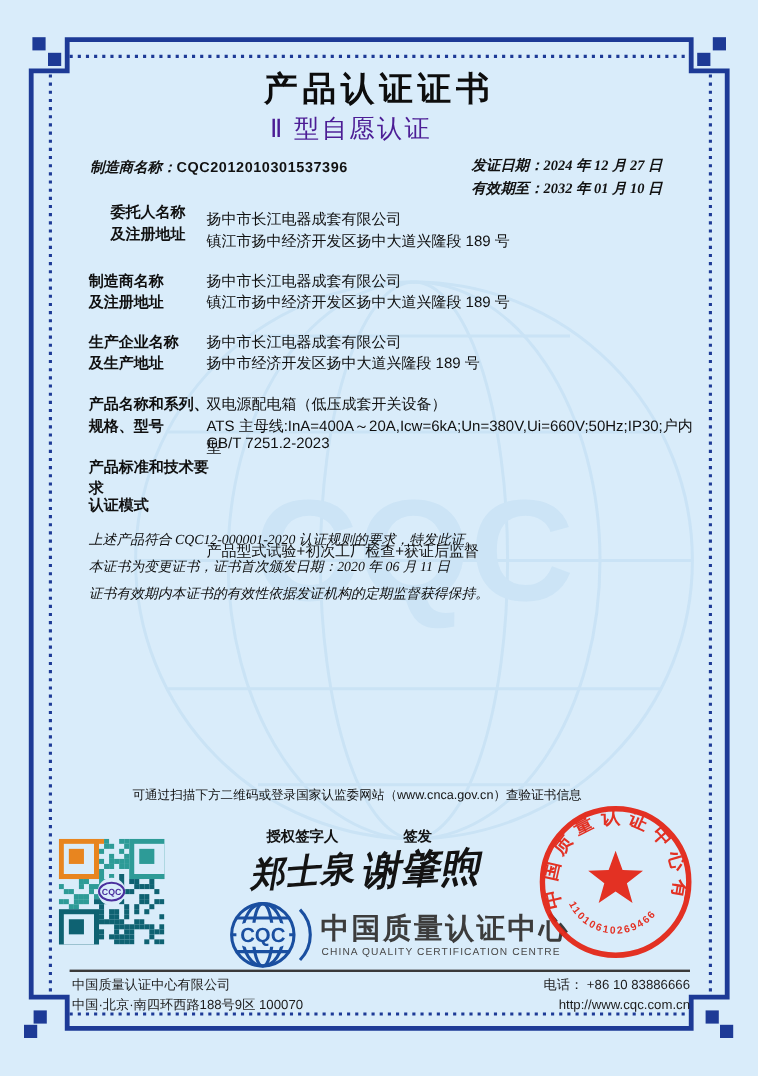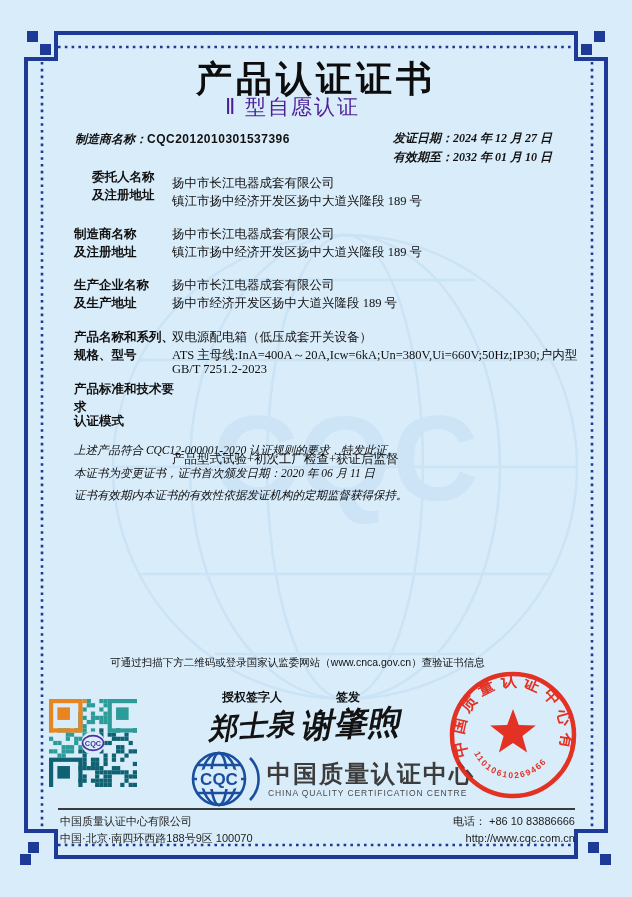--- a/index.html
+++ b/index.html
@@ -1,28 +1,28 @@
 <!DOCTYPE html>
 <html><head>
 <meta charset="utf-8">
 <style>
   html,body{margin:0;padding:0;}
   body{width:632px;height:897px;background:#ffffff;font-family:"Liberation Sans","DejaVu Sans",sans-serif;}
   .cert{position:relative;width:632px;height:897px;background:#d9ecfa;overflow:hidden;}
   .abs{position:absolute;}
   svg{display:block;}
   
-  .title{left:0;top:55px;width:632px;text-align:center;font-size:36px;font-weight:bold;letter-spacing:4px;color:#0d0d0d;}
+  .title{left:0;top:55px;width:632px;text-align:center;font-size:28px;font-weight:bold;letter-spacing:4px;color:#0d0d0d;}
   .subtitle{left:0;top:93px;width:585px;text-align:center;font-size:21px;letter-spacing:2px;color:#4c1d95;}
   .kai{font-family:"Liberation Serif","DejaVu Serif",serif;font-style:italic;}
   .certno{left:75px;top:131px;font-size:12px;font-weight:bold;color:#111;}
   .certno .num{font-family:"Liberation Sans","DejaVu Sans",sans-serif;font-style:normal;letter-spacing:0.5px;}
   .dates{left:393px;top:129px;font-size:12px;font-weight:bold;color:#111;line-height:19px;}
   .flabel{left:74px;width:100px;font-size:12.5px;font-weight:bold;color:#101010;line-height:18px;}
-  .fvalue{left:172px;width:415px;font-size:12.5px;color:#101010;line-height:18px;font-family:Liberation Serif, serif;}
+  .fvalue{left:172px;width:415px;font-size:12.5px;color:#101010;line-height:18px;}
   .statements{left:74px;top:439px;font-size:11.5px;color:#0d0d0d;line-height:22.5px;}
   .verify{left:0;top:656px;width:595px;text-align:center;font-size:10.5px;color:#111;}
   .siglabel{font-size:12px;font-weight:bold;color:#111;}
   .signame{font-family:"Liberation Serif","DejaVu Serif",serif;font-style:italic;font-weight:bold;color:#131313;}
   .orgcn{left:267px;top:758px;font-size:24px;font-weight:600;color:#3c3c3c;letter-spacing:2px;}
   .orgen{left:268px;top:788px;font-size:8.5px;color:#4a4a4a;letter-spacing:0.9px;}
   .sepline{left:58px;top:808px;width:517px;height:2px;background:#3a3a3a;}
   .ftl{left:60px;top:813px;font-size:11px;color:#1c1c1c;line-height:17px;}
   .ftr{left:335px;top:813px;width:240px;text-align:right;font-size:11px;color:#1c1c1c;line-height:17px;}
 </style>

